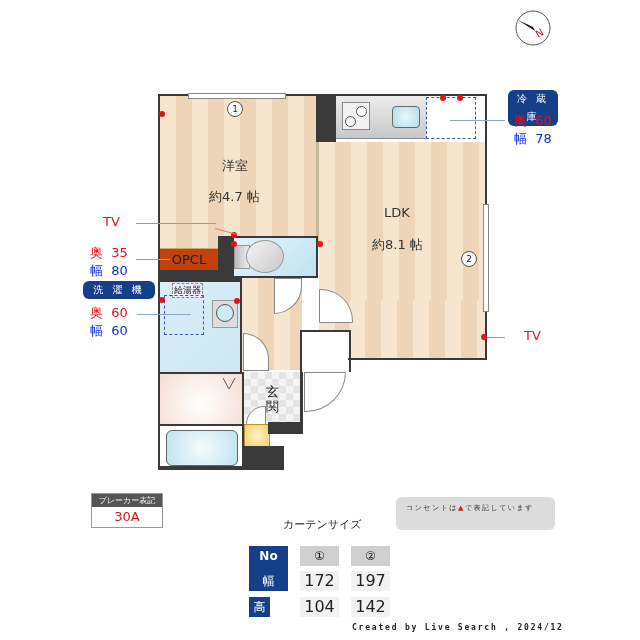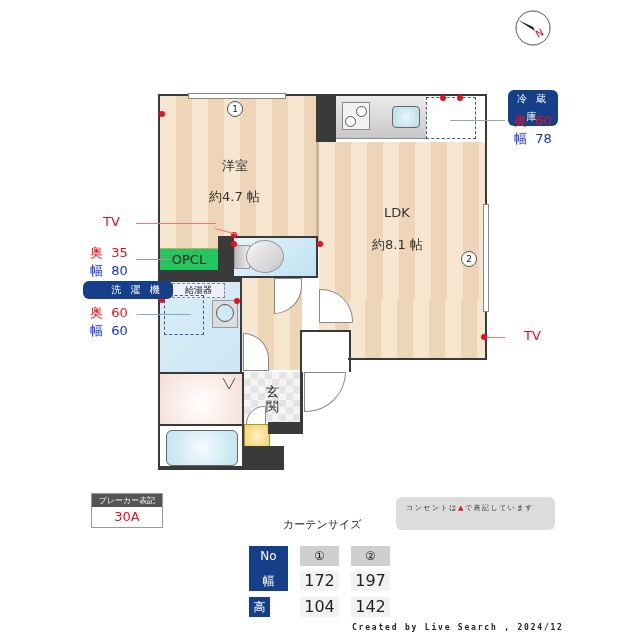--- a/index.html
+++ b/index.html
@@ -40,36 +40,36 @@
   <div class="abs stripe" style="left:160px;top:96px;width:156px;height:152px;"></div>
 
   <div class="abs" style="left:188px;top:93px;width:96px;height:4px;background:#fff;border:1px solid #888;"></div>
   <div class="circ-num" style="left:227px;top:101px;">1</div>
   <div class="abs label-jp" style="left:222px;top:157px;">洋室</div>
   <div class="abs label-jp" style="left:209px;top:188px;">約4.7 帖</div>
 
   <div class="abs wall" style="left:316px;top:94px;width:20px;height:48px;"></div>
   <div class="abs" style="left:316px;top:142px;width:3px;height:100px;background:#c8b89a;"></div>
 
-  <div class="abs" style="left:160px;top:248px;width:58px;height:22px;background:#22c55e;border-top:1px solid #c9a86a;border-right:1px solid #c9a86a;">
+  <div class="abs" style="left:160px;top:248px;width:58px;height:22px;background:#c2410c;border-top:1px solid #c9a86a;border-right:1px solid #c9a86a;">
     <span style="display:block;text-align:center;font-size:13px;line-height:22px;">OPCL</span>
   </div>
   <div class="abs wall" style="left:160px;top:270px;width:82px;height:12px;"></div>
   <div class="abs wall" style="left:218px;top:236px;width:14px;height:34px;"></div>
 
   <div class="abs" style="left:232px;top:236px;width:86px;height:42px;background:linear-gradient(135deg,#e6f4fb,#bfe2f2);border:2px solid #3a3a3a;box-sizing:border-box;"></div>
   <div class="abs" style="left:234px;top:245px;width:14px;height:22px;background:linear-gradient(90deg,#bbb,#eee);border:1px solid #999;"></div>
   <div class="abs" style="left:246px;top:240px;width:36px;height:31px;border-radius:50%;background:linear-gradient(135deg,#f5f5f5,#c8c8c8);border:1px solid #999;"></div>
 
   <div class="abs stripe" style="left:242px;top:278px;width:60px;height:92px;"></div>
   <div class="door-arc" style="left:274px;top:278px;width:26px;height:34px;border-radius:0 0 34px 0;"></div>
   <div class="door-arc" style="left:243px;top:333px;width:24px;height:36px;border-radius:0 36px 0 0;"></div>
 
   <div class="abs" style="left:160px;top:282px;width:82px;height:92px;background:linear-gradient(135deg,#d9eef7,#cde7f3);border-right:2px solid #3a3a3a;box-sizing:border-box;"></div>
-  <div class="abs" style="left:172px;top:283px;font-size:9px;border:1px dashed #888;padding:0 12px;background:#eef;">給湯器</div>
+  <div class="abs" style="left:172px;top:283px;font-size:9px;border:1px dashed #888;padding:0 1px;background:#eef;">給湯器</div>
   <div class="abs" style="left:164px;top:295px;width:38px;height:38px;border:1px dashed #3a5aa0;"></div>
   <div class="abs" style="left:212px;top:300px;width:24px;height:26px;background:#ddd;border:1px solid #999;">
     <div style="margin:3px auto;width:16px;height:16px;border-radius:50%;border:1px solid #555;background:#cdeaf5;"></div>
   </div>
   <div class="abs" style="left:210px;top:373px;width:30px;height:3px;background:#aaa;"></div>
 
   <div class="abs wall" style="left:160px;top:372px;width:82px;height:2px;"></div>
   <div class="abs" style="left:160px;top:374px;width:82px;height:50px;background:radial-gradient(circle at 50% 60%,#fff,#f5ddd3);"></div>
   <svg class="abs" style="left:222px;top:377px;" width="14" height="14">
       <polyline points="1,1 7,12 13,1" fill="none" stroke="#555" stroke-width="1"></polyline>
@@ -129,21 +129,21 @@
   <div class="abs" style="left:137px;top:314px;width:54px;height:1px;background:#8aa8c8;"></div>
   <div class="abs" style="left:450px;top:120px;width:55px;height:1px;background:#8aa8c8;"></div>
   <div class="abs" style="left:487px;top:337px;width:18px;height:1px;background:#e87a84;"></div>
 </div>
 
 <div class="abs red" style="left:103px;top:214px;font-size:13px;">TV</div>
 <div class="abs" style="left:90px;top:244px;font-size:13px;line-height:18px;">
   <div><span class="red">奥</span>&nbsp;&nbsp;<span class="red">35</span></div>
   <div><span class="blue">幅</span>&nbsp;&nbsp;<span class="blue">80</span></div>
 </div>
-<div class="abs navy-tag" style="left:83px;top:281px;width:72px;padding-left:18px;">洗 濯 機</div>
+<div class="abs navy-tag" style="left:83px;top:281px;width:72px;">洗 濯 機</div>
 <div class="abs" style="left:90px;top:304px;font-size:13px;line-height:18px;">
   <div><span class="red">奥</span>&nbsp;&nbsp;<span class="red">60</span></div>
   <div><span class="blue">幅</span>&nbsp;&nbsp;<span class="blue">60</span></div>
 </div>
 
 <div class="abs navy-tag" style="left:508px;top:90px;width:50px;">冷 蔵 庫</div>
 <div class="abs" style="left:514px;top:112px;font-size:13px;line-height:18px;">
   <div><span class="red">奥</span>&nbsp;&nbsp;<span class="red">60</span></div>
   <div><span class="blue">幅</span>&nbsp;&nbsp;<span class="blue">78</span></div>
 </div>
@@ -153,21 +153,21 @@
   <div style="background:#555;color:#fff;font-size:8px;text-align:center;line-height:13px;">ブレーカー表記</div>
   <div style="color:#e8101a;font-size:13px;text-align:center;line-height:20px;">30A</div>
 </div>
 
 <div class="abs" style="left:396px;top:497px;width:159px;height:33px;background:#dcdcdc;border-radius:6px;font-size:7px;letter-spacing:1.5px;color:#333;padding:5px 0 0 10px;box-sizing:border-box;line-height:12px;">
   <div><span>コンセントは</span><span style="color:#e8101a;">▲</span><span>で表記しています</span></div>
 </div>
 
 <div class="abs" style="left:283px;top:517px;font-size:11px;">カーテンサイズ</div>
 <div class="abs" style="left:249px;top:546px;">
-  <div class="abs tbl-h" style="left:0;top:0;width:39px;height:30px;line-height:20px;">No</div>
+  <div class="abs tbl-h" style="left:0;top:0;width:39px;height:30px;line-height:20px;font-weight:bold;">No</div>
   <div class="abs tbl-h" style="left:0;top:25px;width:39px;height:20px;line-height:20px;">幅</div>
   <div class="abs tbl-h" style="left:0;top:51px;width:21px;height:20px;line-height:20px;">高さ</div>
   <div class="abs tbl-g" style="left:51px;top:0;width:39px;height:20px;line-height:20px;">①</div>
   <div class="abs tbl-c" style="left:51px;top:25px;width:39px;height:20px;line-height:20px;">172</div>
   <div class="abs tbl-c" style="left:51px;top:51px;width:39px;height:20px;line-height:20px;">104</div>
   <div class="abs tbl-g" style="left:102px;top:0;width:39px;height:20px;line-height:20px;">②</div>
   <div class="abs tbl-c" style="left:102px;top:25px;width:39px;height:20px;line-height:20px;">197</div>
   <div class="abs tbl-c" style="left:102px;top:51px;width:39px;height:20px;line-height:20px;">142</div>
 </div>
 

